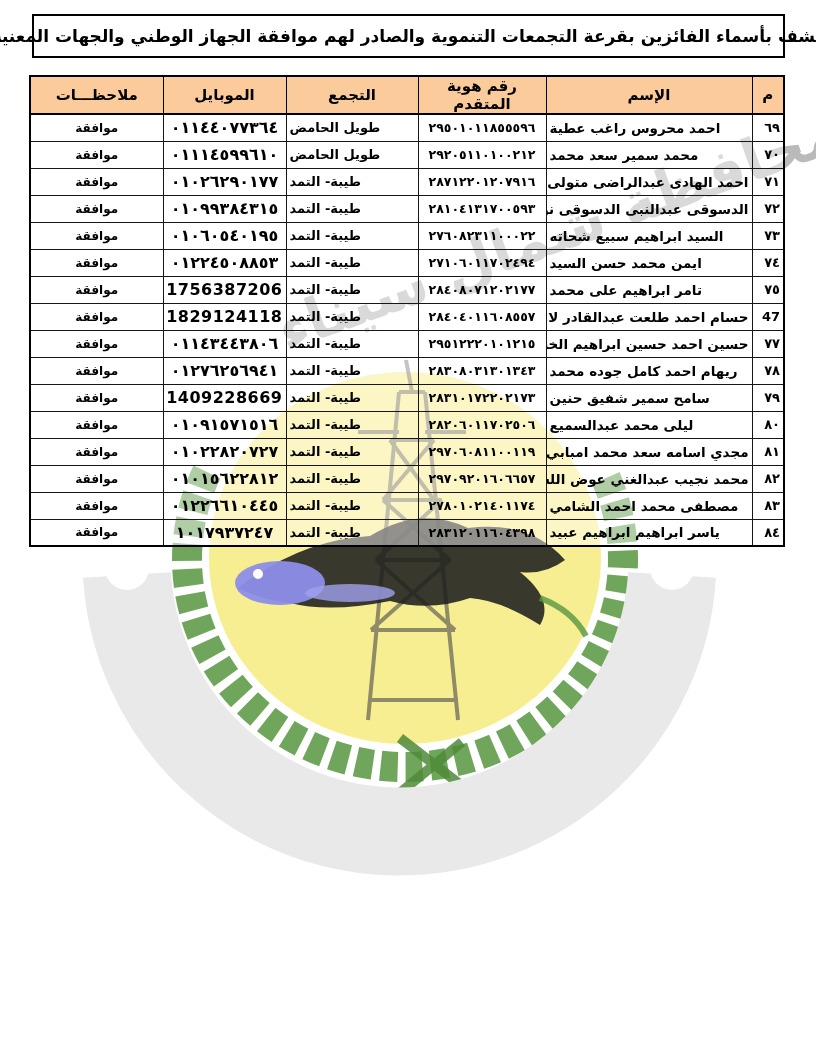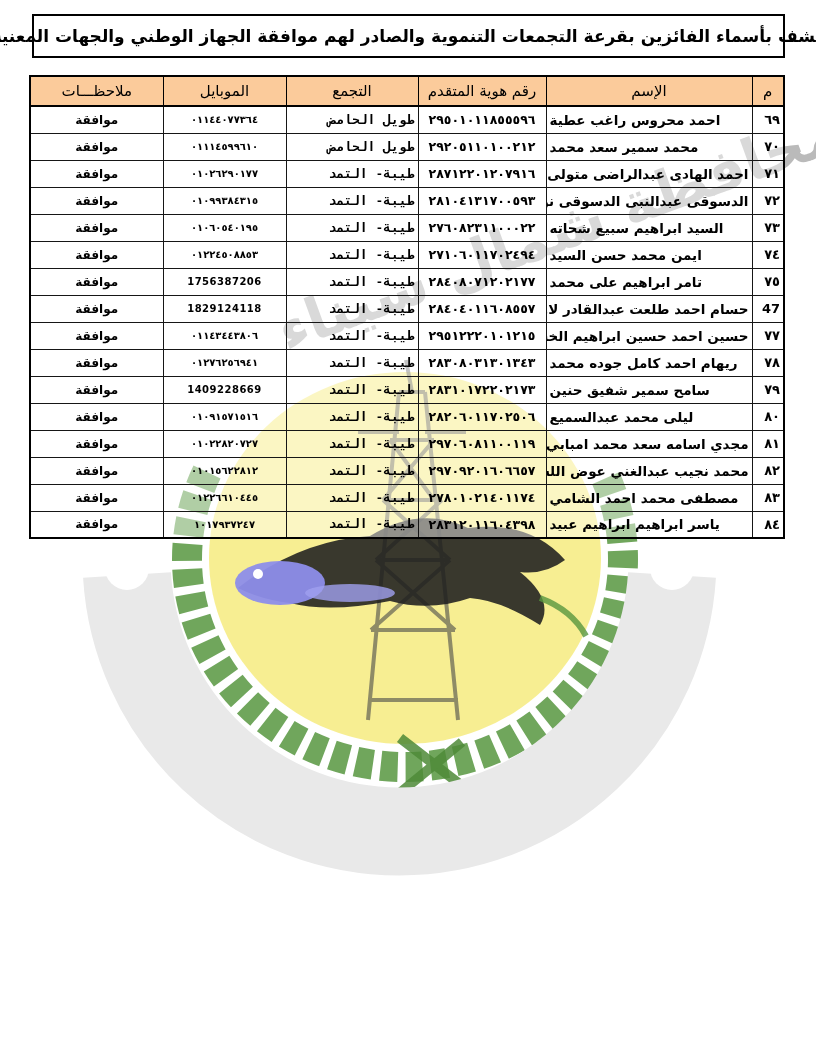--- a/index.html
+++ b/index.html
@@ -40,39 +40,39 @@
     width: 754px;
     border-collapse: collapse;
     table-layout: fixed;
     border: 2px solid #000;
     z-index: 1;
   }
   table.winners th {
     background: var(--header-bg, #FBCB9B);
     height: 30px;
     font-size: 15px;
-    font-weight: normal;
+    font-weight: bold;
     border: 1px solid #000;
     border-bottom: 2px solid #000;
     text-align: center;
   }
   table.winners td {
     height: 27px;
     border: 1px solid #161616;
     background: rgba(255,255,255,0.45);
     font-weight: bold;
     padding: 0 3px;
     white-space: nowrap;
     overflow: hidden;
   }
   td.c-serial { font-size: 13px;   text-align: right; }
   td.c-name   { font-size: 13.5px; text-align: left; padding-right: 5px; }
   td.c-id     { font-size: 12.5px; text-align: center; letter-spacing: .5px; }
-  td.c-comm   { font-size: 13px;   text-align: right; font-family: Liberation Mono, monospace; }
-  td.c-mobile { font-size: 10px; text-align: center; letter-spacing: .5px; }
+  td.c-comm   { font-size: 13px;   text-align: left; }
+  td.c-mobile { font-size: 16px; text-align: center; letter-spacing: .5px; }
   td.c-note   { font-size: 12px; text-align: center; }
 </style>
 </head>
 <body>
 
 <div class="page">
 
   <svg class="watermark" width="816" height="1056" viewBox="0 0 816 1056" aria-hidden="true">
 
     <text x="565" y="250" text-anchor="middle" transform="rotate(-20 565 250)" font-size="58" font-weight="bold" fill="#777777" opacity="0.5">محافظة شمال سيناء</text>

